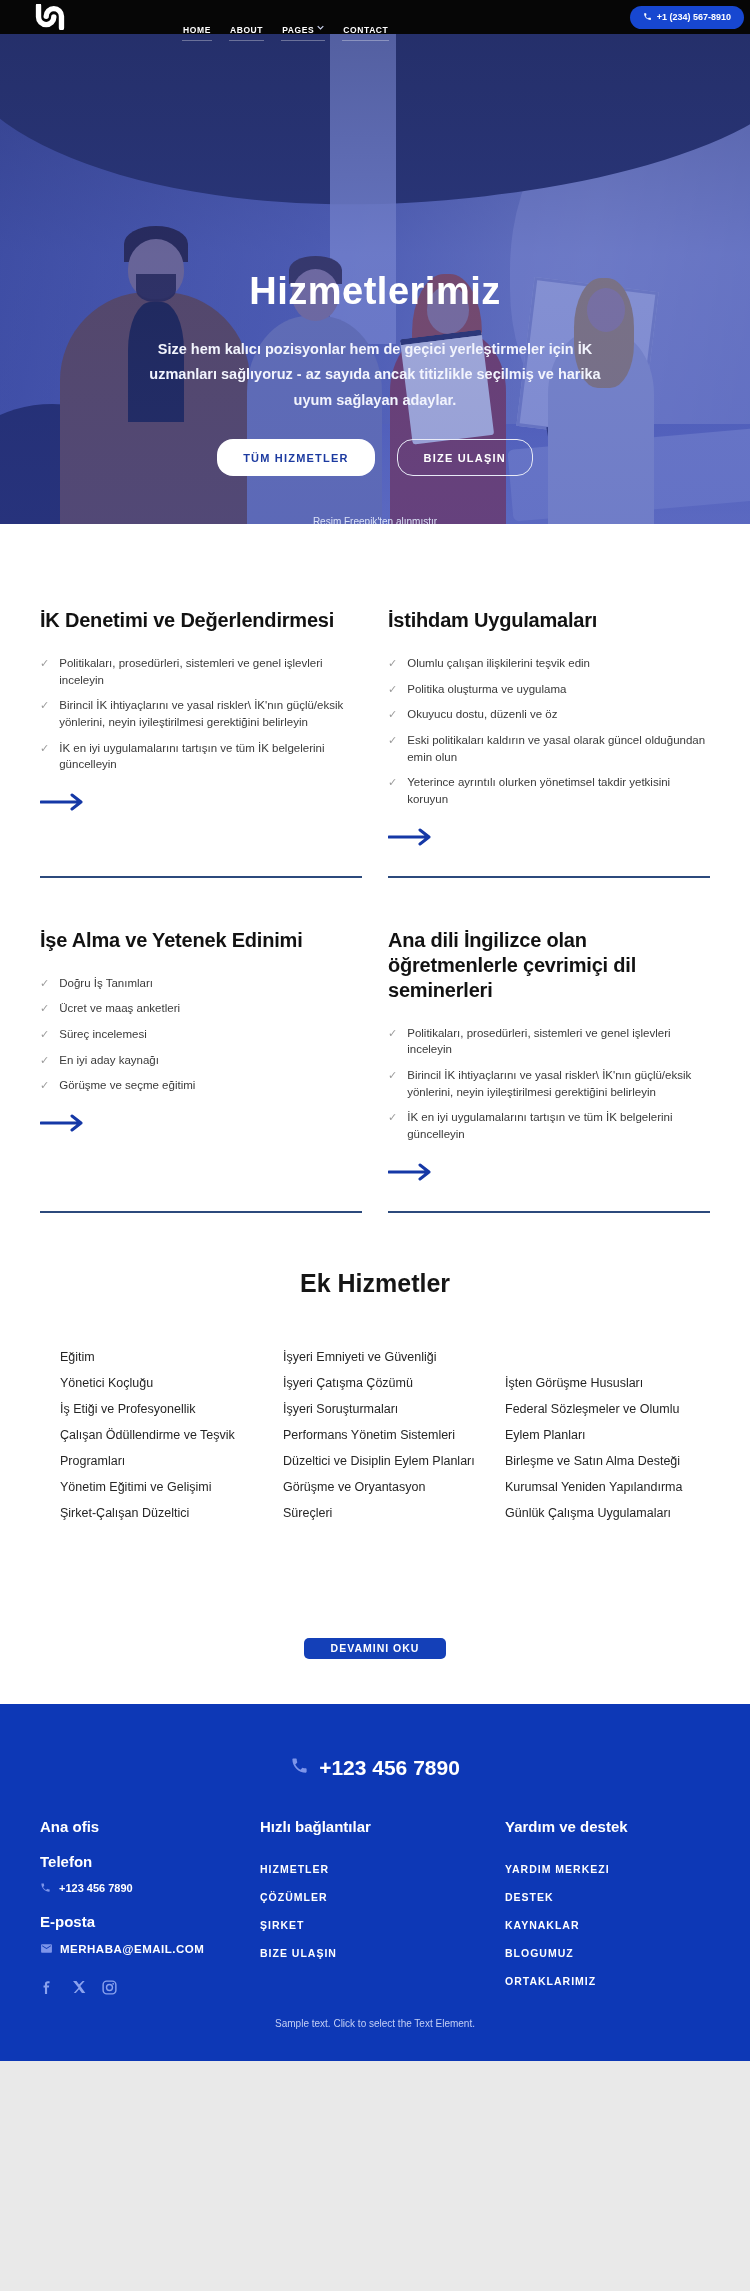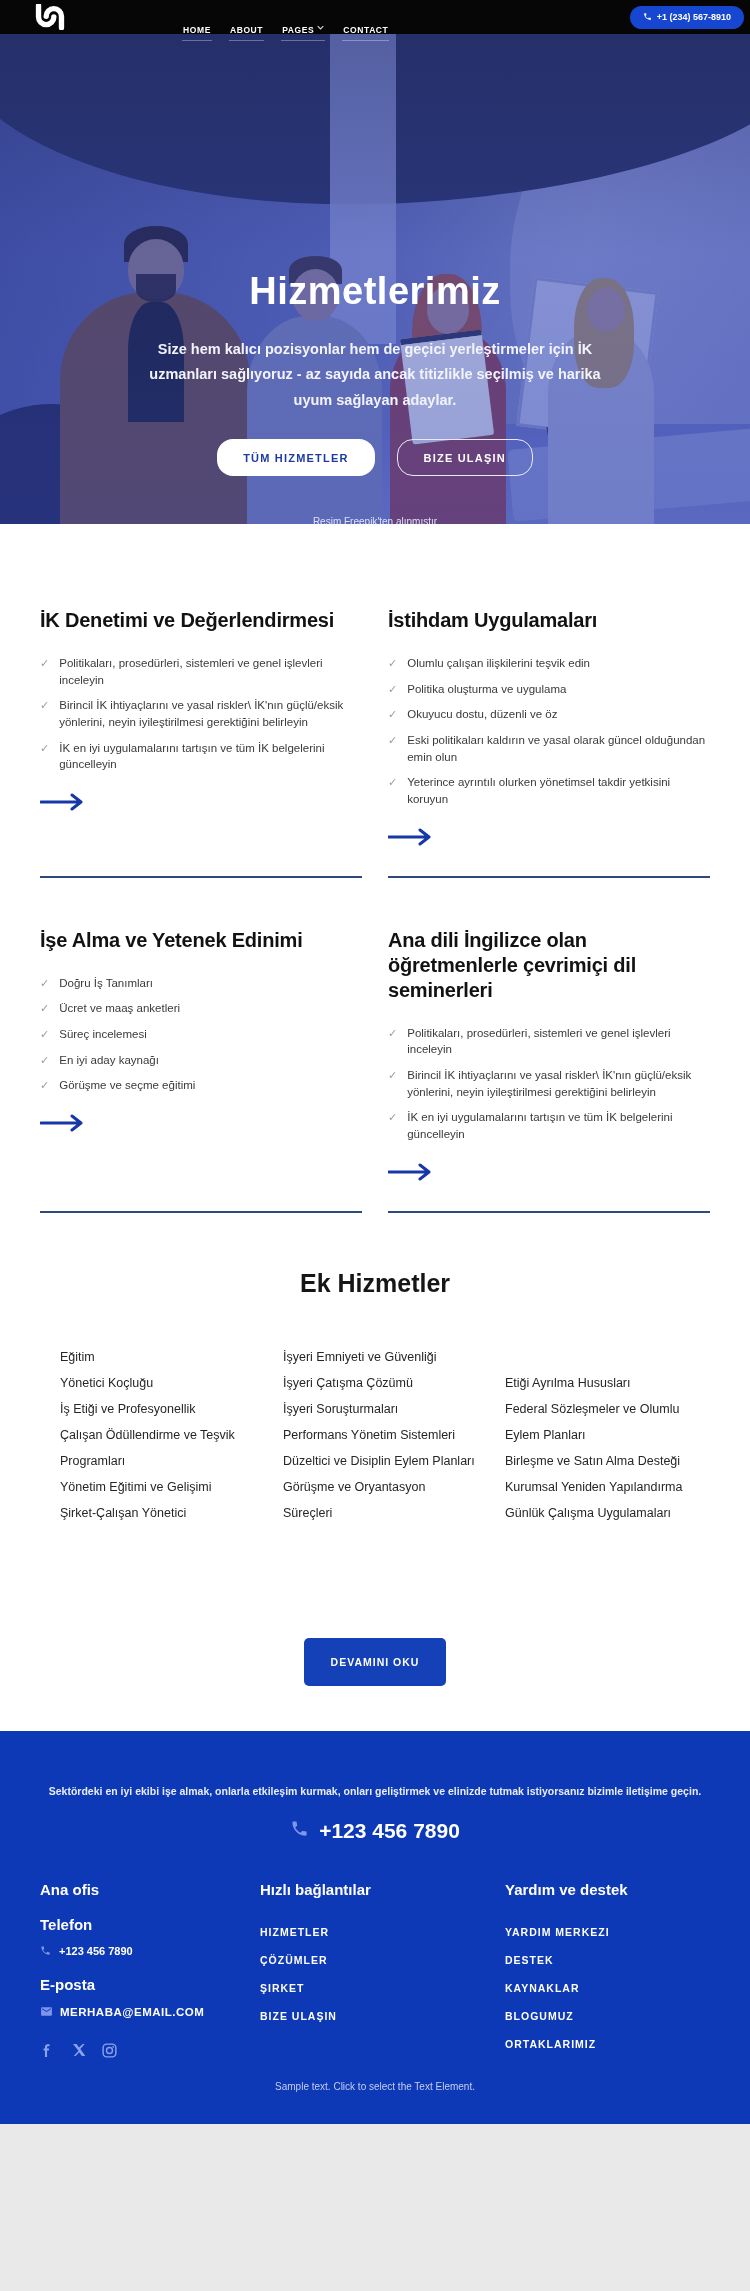--- a/index.html
+++ b/index.html
@@ -79,21 +79,21 @@
 
   
   .extra { margin-top:56px; }
   .extra-title { text-align:center; font-size:25px; font-weight:800; color:#161616; }
   .extra-grid { margin-top:46px; padding:0 40px 0 60px; display:grid; grid-template-columns:223px 222px 1fr; }
   .extra-item { line-height:26px; min-height:26px; font-size:12.5px; color:#262626; }
 
   
   .read-more-wrap { text-align:center; margin-top:112px; }
   .read-more { background:#1440b8; color:#fff; font-size:10.5px; font-weight:700; letter-spacing:1px;
-               padding:8px 27px; height:48px; border-radius:5px; border:none; display:inline-flex; align-items:center; cursor:pointer; }
+               padding:8px 27px; height:21px; border-radius:5px; border:none; display:inline-flex; align-items:center; cursor:pointer; }
 
   
   .footer { margin-top:45px; background:#0d38b6; color:#fff; padding:30px 0 32px; }
   .cta-heading { text-align:center; font-size:27px; font-weight:800; letter-spacing:.2px; }
   .cta-sub { text-align:center; margin-top:24px; font-size:10.5px; font-weight:700; color:#e9eefc; }
   .cta-phone { margin-top:22px; display:flex; justify-content:center; align-items:center; gap:10px;
                font-size:21px; font-weight:700; color:#fff; }
   .cta-phone svg { color:#7d95ea; }
   .footer-cols { margin-top:38px; padding:0 40px; display:grid; grid-template-columns:220px 245px 1fr; }
   .f-title { font-size:15px; font-weight:700; }
@@ -338,21 +338,21 @@
             <div class="extra-item">Yönetici Koçluğu</div>
 
             <div class="extra-item">İş Etiği ve Profesyonellik</div>
 
             <div class="extra-item">Çalışan Ödüllendirme ve Teşvik</div>
 
             <div class="extra-item">Programları</div>
 
             <div class="extra-item">Yönetim Eğitimi ve Gelişimi</div>
 
-            <div class="extra-item">Şirket-Çalışan Yönetici</div>
+            <div class="extra-item">Şirket-Çalışan Düzeltici</div>
           </div>
 
         <div class="extra-col">
 
             <div class="extra-item">İşyeri Emniyeti ve Güvenliği</div>
 
             <div class="extra-item">İşyeri Çatışma Çözümü</div>
 
             <div class="extra-item">İşyeri Soruşturmaları</div>
 
@@ -362,41 +362,40 @@
 
             <div class="extra-item">Görüşme ve Oryantasyon</div>
 
             <div class="extra-item">Süreçleri</div>
           </div>
 
         <div class="extra-col">
 
             <div class="extra-item"></div>
 
-            <div class="extra-item">Etiği Ayrılma Hususları</div>
+            <div class="extra-item">İşten Görüşme Hususları</div>
 
             <div class="extra-item">Federal Sözleşmeler ve Olumlu</div>
 
             <div class="extra-item">Eylem Planları</div>
 
             <div class="extra-item">Birleşme ve Satın Alma Desteği</div>
 
             <div class="extra-item">Kurumsal Yeniden Yapılandırma</div>
 
             <div class="extra-item">Günlük Çalışma Uygulamaları</div>
           </div>
       </div>
   </section>
 
   <div class="read-more-wrap">
     <button class="read-more">DEVAMINI OKU</button>
   </div>
 
   <footer class="footer">
-    <p class="cta-sub">Sektördeki en iyi ekibi işe almak, onlarla etkileşim kurmak, onları geliştirmek ve elinizde tutmak istiyorsanız bizimle iletişime geçin.</p>
     <a class="cta-phone">
       <span>
         <svg viewBox="0 0 24 24" width="19" height="19" fill="currentColor">
             <path d="M6.6 10.8c1.4 2.8 3.8 5.1 6.6 6.6l2.2-2.2c.3-.3.7-.4 1-.2 1.1.4 2.3.6 3.6.6.6 0 1 .4 1 1V20c0 .6-.4 1-1 1C10.6 21 3 13.4 3 4c0-.6.4-1 1-1h3.5c.6 0 1 .4 1 1 0 1.2.2 2.4.6 3.6.1.3 0 .7-.2 1l-2.3 2.2z"></path>
           </svg>
       </span>
       <span>+123 456 7890</span>
     </a>
 
     <div class="footer-cols">

